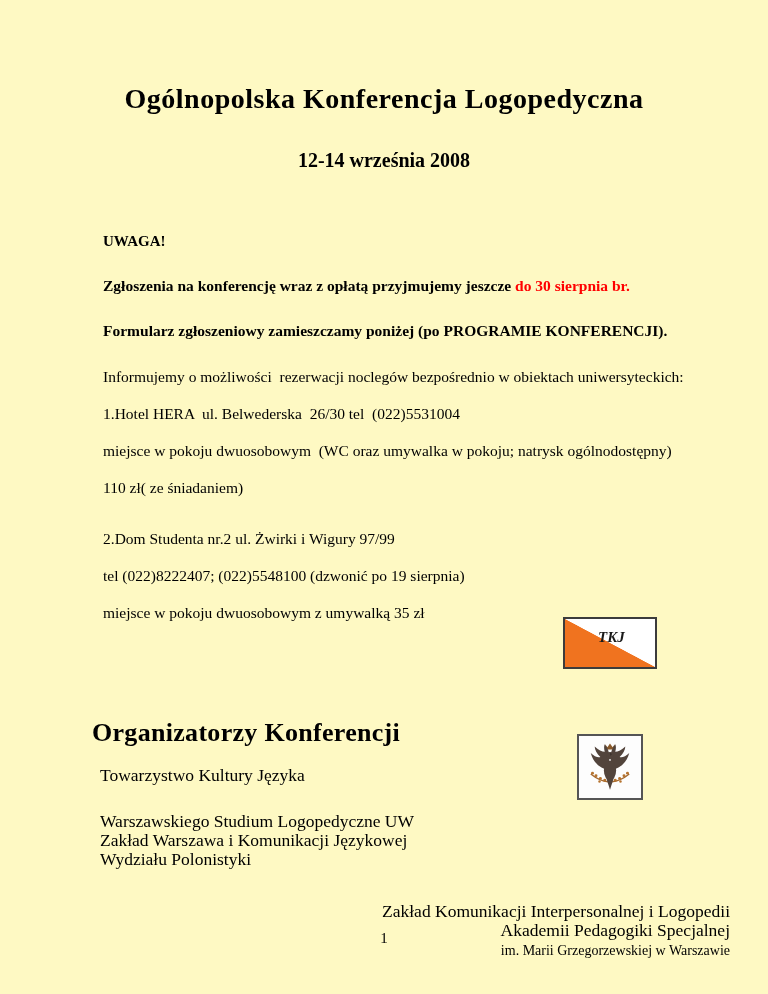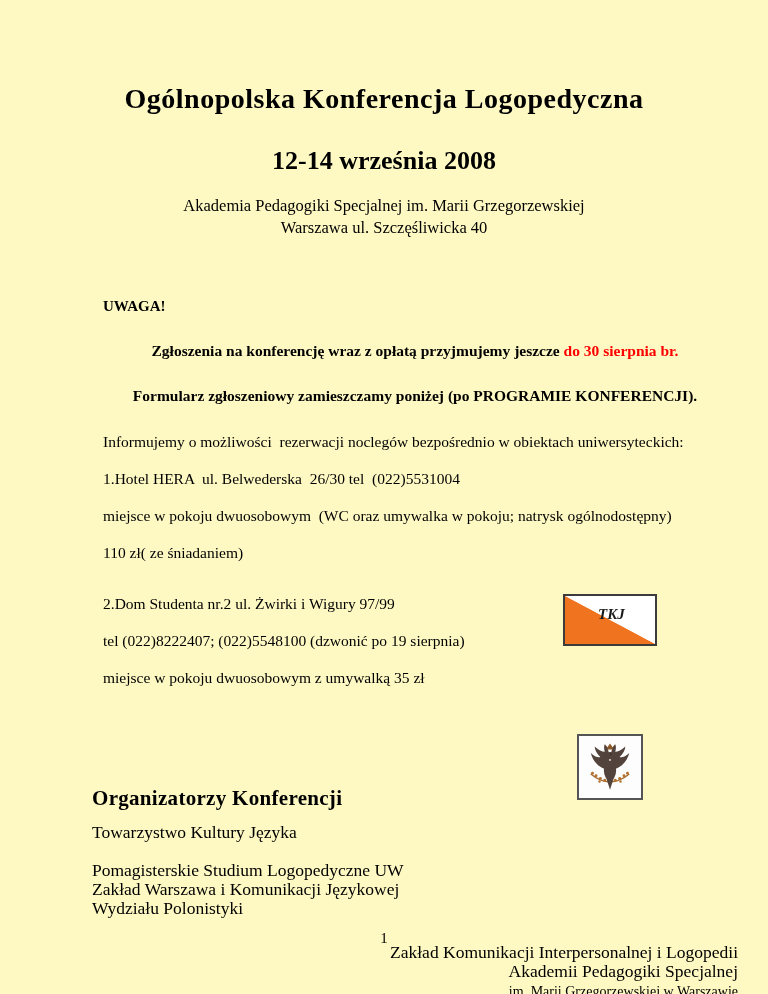--- a/index.html
+++ b/index.html
@@ -13,49 +13,49 @@
     overflow:hidden;
   }
   .center { text-align:center; }
   .doc-title {
     margin:0; padding-top:84px;
     font-size:28px; font-weight:bold; line-height:29px;
     letter-spacing:0.5px;
   }
   .doc-date {
     margin:0; padding-top:34px;
-    font-size:26px; font-weight:bold; line-height:27px;
+    font-size:20px; font-weight:bold; line-height:27px;
   }
   .venue {
     margin:0; padding-top:21px;
     font-size:16.5px; line-height:22px;
   }
   .body-col { margin-left:92px; margin-right:30px; }
   .line { margin:11px; white-space:pre; }
   .uwaga { padding-top:47px; font-size:15px; font-weight:bold; line-height:18px; }
-  .bold-par { font-size:15.5px; font-weight:bold; line-height:18px;text-align:center; }
+  .bold-par { font-size:15.5px; font-weight:bold; line-height:18px; }
   .p-deadline { padding-top:16px; }
   .p-form { padding-top:16px; }
   .info { font-size:15.5px; line-height:26px; }
   .info-first { padding-top:13px; }
   .block2 { padding-top:14px; }
   .red-text { color:#ff0000; }
   .org-heading {
     margin:0; padding-top:84px;
-    font-size:21px; font-weight:bold; line-height:24px;
+    font-size:26px; font-weight:bold; line-height:24px;
     letter-spacing:0.3px;
   }
-  .org-group { margin:0; font-size:17.5px; line-height:19px; white-space:pre; }
+  .org-group { margin:8px; font-size:17.5px; line-height:19px; white-space:pre; }
   .og1 { padding-top:13px; }
   .og2 { padding-top:19px; }
   .og3 { padding-top:25px;text-align:right; }
   .org-small { font-size:14px; line-height:17px; }
   
   .tkj-flag {
-    position:absolute; left:563px; top:594px;
+    position:absolute; left:563px; top:617px;
     width:90px; height:48px;
     border:2px solid #3c3c3c;
     background:linear-gradient(to bottom left, #ffffff 49.6%, #f0731f 50.4%);
   }
   .tkj-label {
     position:absolute; left:33px; top:10px;
     font-family:"Liberation Serif", serif;
     font-style:italic; font-weight:bold;
     font-size:15px; color:#1a1a1a;
   }
@@ -72,21 +72,20 @@
     text-align:center; font-size:15px;
   }
 </style>
 </head>
 <body>
 
 <div class="page">
 
   <h1 class="doc-title center">Ogólnopolska Konferencja Logopedyczna</h1>
   <h2 class="doc-date center">12-14 września 2008</h2>
-  <p class="venue center"><span>Akademia Pedagogiki Specjalnej im. Marii Grzegorzewskiej</span><br><span>Warszawa ul. Szczęśliwicka 40</span></p>
 
   <div class="body-col">
     <p class="line uwaga">UWAGA!</p>
 
     <p class="line bold-par p-deadline"><span>Zgłoszenia na konferencję wraz z opłatą przyjmujemy jeszcze </span><span class="red-text" style="color: rgb(255, 0, 0);">do 30 sierpnia br.</span></p>
 
     <p class="line bold-par p-form">Formularz zgłoszeniowy zamieszczamy poniżej (po PROGRAMIE KONFERENCJI).</p>
 
     <p class="line info info-first">Informujemy o możliwości  rezerwacji noclegów bezpośrednio w obiektach uniwersyteckich:</p>
     <p class="line info">1.Hotel HERA  ul. Belwederska  26/30 tel  (022)5531004</p>
@@ -94,21 +93,21 @@
     <p class="line info">110 zł( ze śniadaniem)</p>
 
     <p class="line info block2">2.Dom Studenta nr.2 ul. Żwirki i Wigury 97/99</p>
     <p class="line info">tel (022)8222407; (022)5548100 (dzwonić po 19 sierpnia)</p>
     <p class="line info">miejsce w pokoju dwuosobowym z umywalką 35 zł</p>
 
     <h3 class="org-heading">Organizatorzy Konferencji</h3>
 
     <p class="org-group og1"><span>Towarzystwo Kultury Języka</span><br></p>
 
-    <p class="org-group og2"><span>Pomagisterskie Studium Logopedyczne UW</span><br><span>Zakład Warszawa i Komunikacji Językowej</span><br><span>Wydziału Polonistyki</span><br></p>
+    <p class="org-group og2"><span>Warszawskiego Studium Logopedyczne UW</span><br><span>Zakład Warszawa i Komunikacji Językowej</span><br><span>Wydziału Polonistyki</span><br></p>
 
     <p class="org-group og3"><span>Zakład Komunikacji Interpersonalnej i Logopedii</span><br><span>Akademii Pedagogiki Specjalnej</span><br><span class="org-small">im. Marii Grzegorzewskiej w Warszawie</span></p>
   </div>
 
   <div class="tkj-flag">
     <span class="tkj-label">TKJ</span>
   </div>
 
   <div class="eagle-box">
     <svg viewBox="0 0 64 64" width="56" height="56" xmlns="http://www.w3.org/2000/svg">

